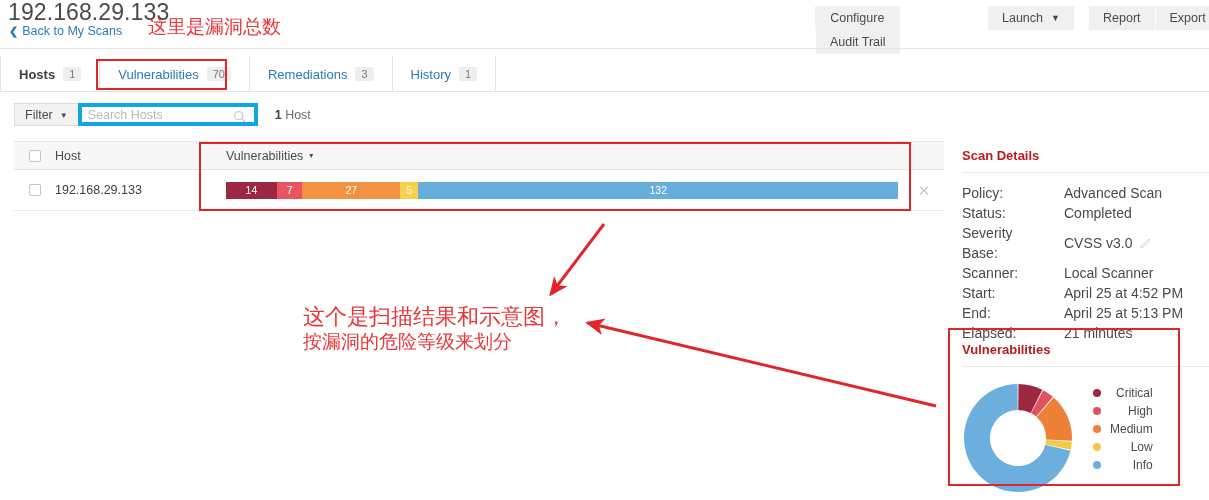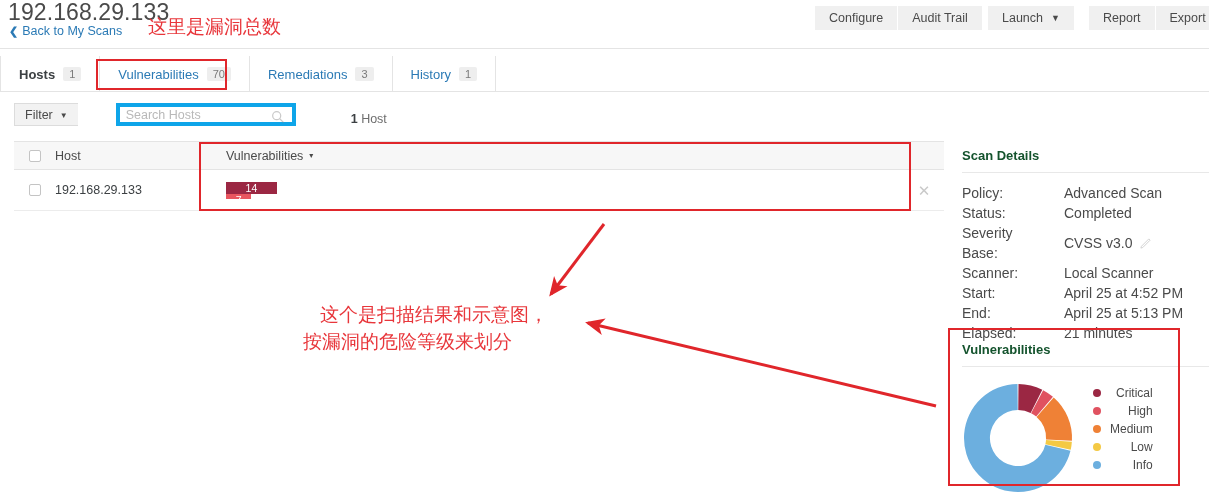--- a/index.html
+++ b/index.html
@@ -62,21 +62,21 @@
     background: #eeeeee; color: #7a7a7a; font-weight: normal;
     font-size: 11px; border-radius: 2px; padding: 1px 6px;
     min-width: 18px; text-align: center;
   }
   .tabbar-rule {
     position: absolute; left: 0; top: 91px; width: 1209px;
     height: 1px; background: #e4e4e4;
   }
 
   
-  .filterbar { position: absolute; left: 14px; top: 103px; display: flex; align-items: flex-end; gap: 38px; }
+  .filterbar { position: absolute; left: 14px; top: 103px; display: flex; align-items: center; }
   .filter-btn {
     background: #f2f2f2; border: 1px solid #dcdcdc; border-right: none;
     height: 23px; display: flex; align-items: center; gap: 7px;
     padding: 0 10px; font-size: 12.5px; color: #4a4a4a; cursor: pointer;
   }
   .filter-btn .caret { font-size: 8px; position: relative; top: 1px; }
   .search-wrap {
     position: relative; height: 23px; width: 180px;
     border: 4px solid #0ea5e9; background: #fff; display: flex; align-items: center;
   }
@@ -110,29 +110,29 @@
     height: 41px; display: flex; align-items: center;
     border-bottom: 1px solid #ececec; background: #fff;
   }
   .trow .col-host { font-size: 12.5px; color: #3c4043; }
   .row-x {
     width: 40px; text-align: center; color: #c9c9c9;
     font-size: 15px; cursor: pointer; line-height: 1;
   }
 
   
-  .sevbar { display: flex; height: 17px; width: 672px; overflow: hidden; flex-direction: column; }
+  .sevbar { display: flex; height: 17px; width: 672px; overflow: hidden; }
   .seg {
     display: flex; align-items: center; justify-content: center;
     font-size: 10.5px; color: #ffffff; height: 17px;
   }
 
   
   .scan-details { position: absolute; left: 962px; top: 148px; width: 240px; }
-  .panel-title { font-size: 13px; font-weight: bold; color: #14532d; }
+  .panel-title { font-size: 13px; font-weight: bold; color: #b91c1c; }
   .panel-rule { height: 1px; background: #e8e8e8; margin: 9px 0 10px 0; width: 247px; }
   .dl { font-size: 14px; line-height: 20px; }
   .dl-row { display: flex; }
   .dl-key { width: 78px; color: #4a4a4a; }
   .dl-val { color: #4a4a4a; display: flex; align-items: center; gap: 8px; margin-left: 24px; }
   .pencil-icon { width: 11px; height: 11px; opacity: .42; }
 
   .vuln-panel { position: absolute; left: 962px; top: 342px; width: 240px; }
   .donut-wrap { position: absolute; left: 962px; top: 382px; }
   .legend { position: absolute; left: 1093px; top: 384px; font-size: 12px; color: #4a4a4a; }
@@ -152,21 +152,21 @@
 
 <div id="app">
 
   <div class="header">
     <div class="scan-title">192.168.29.133</div>
     <div class="back-link">
       <span class="back-chevron">❮</span>
       <span>Back to My Scans</span>
     </div>
 
-    <div class="btn-group" style="left:815px; top:6px;">
+    <div class="btn-group" style="left:815px; top:6px;flex-direction:column;">
       <button class="btn">Configure</button>
       <button class="btn">Audit Trail</button>
     </div>
 
     <div class="btn-group" style="left:988px; top:6px;">
       <button class="btn">
         <span>Launch</span><span class="caret">▼</span>
       </button>
     </div>
 
@@ -333,21 +333,21 @@
         <span>Info</span>
       </div>
     </div>
 
   <div class="anno-box" style="left:96px; top:59px; width:131px; height:31px;"></div>
   <div class="anno-box" style="left:199px; top:142px; width:712px; height:69px;"></div>
   <div class="anno-box" style="left:948px; top:328px; width:232px; height:158px;"></div>
 
   <div class="anno-text" style="left:148px; top:14px; font-size:19px;">这里是漏洞总数</div>
 
-  <div class="anno-text" style="left:303px; top:302px; font-size:19px;margin-left:17px;">这个是扫描结果和示意图，</div>
+  <div class="anno-text" style="left:303px; top:302px; font-size:22px;">这个是扫描结果和示意图，</div>
   <div class="anno-text" style="left:303px; top:329px; font-size:19px;text-align:right;">按漏洞的危险等级来划分</div>
 
   <svg class="anno-svg">
     <defs>
       <marker id="ah" markerWidth="7" markerHeight="7" refX="5.4" refY="3.2" orient="auto">
         <path d="M0,0.4 L6.4,3.2 L0,6 L1.7,3.2 Z" fill="#e0262b"></path>
       </marker>
     </defs>
     <line x1="604" y1="224" x2="551" y2="294" stroke="#e0262b" stroke-width="3" marker-end="url(#ah)"></line>
     <line x1="936" y1="406" x2="588" y2="323" stroke="#e0262b" stroke-width="3" marker-end="url(#ah)"></line>

